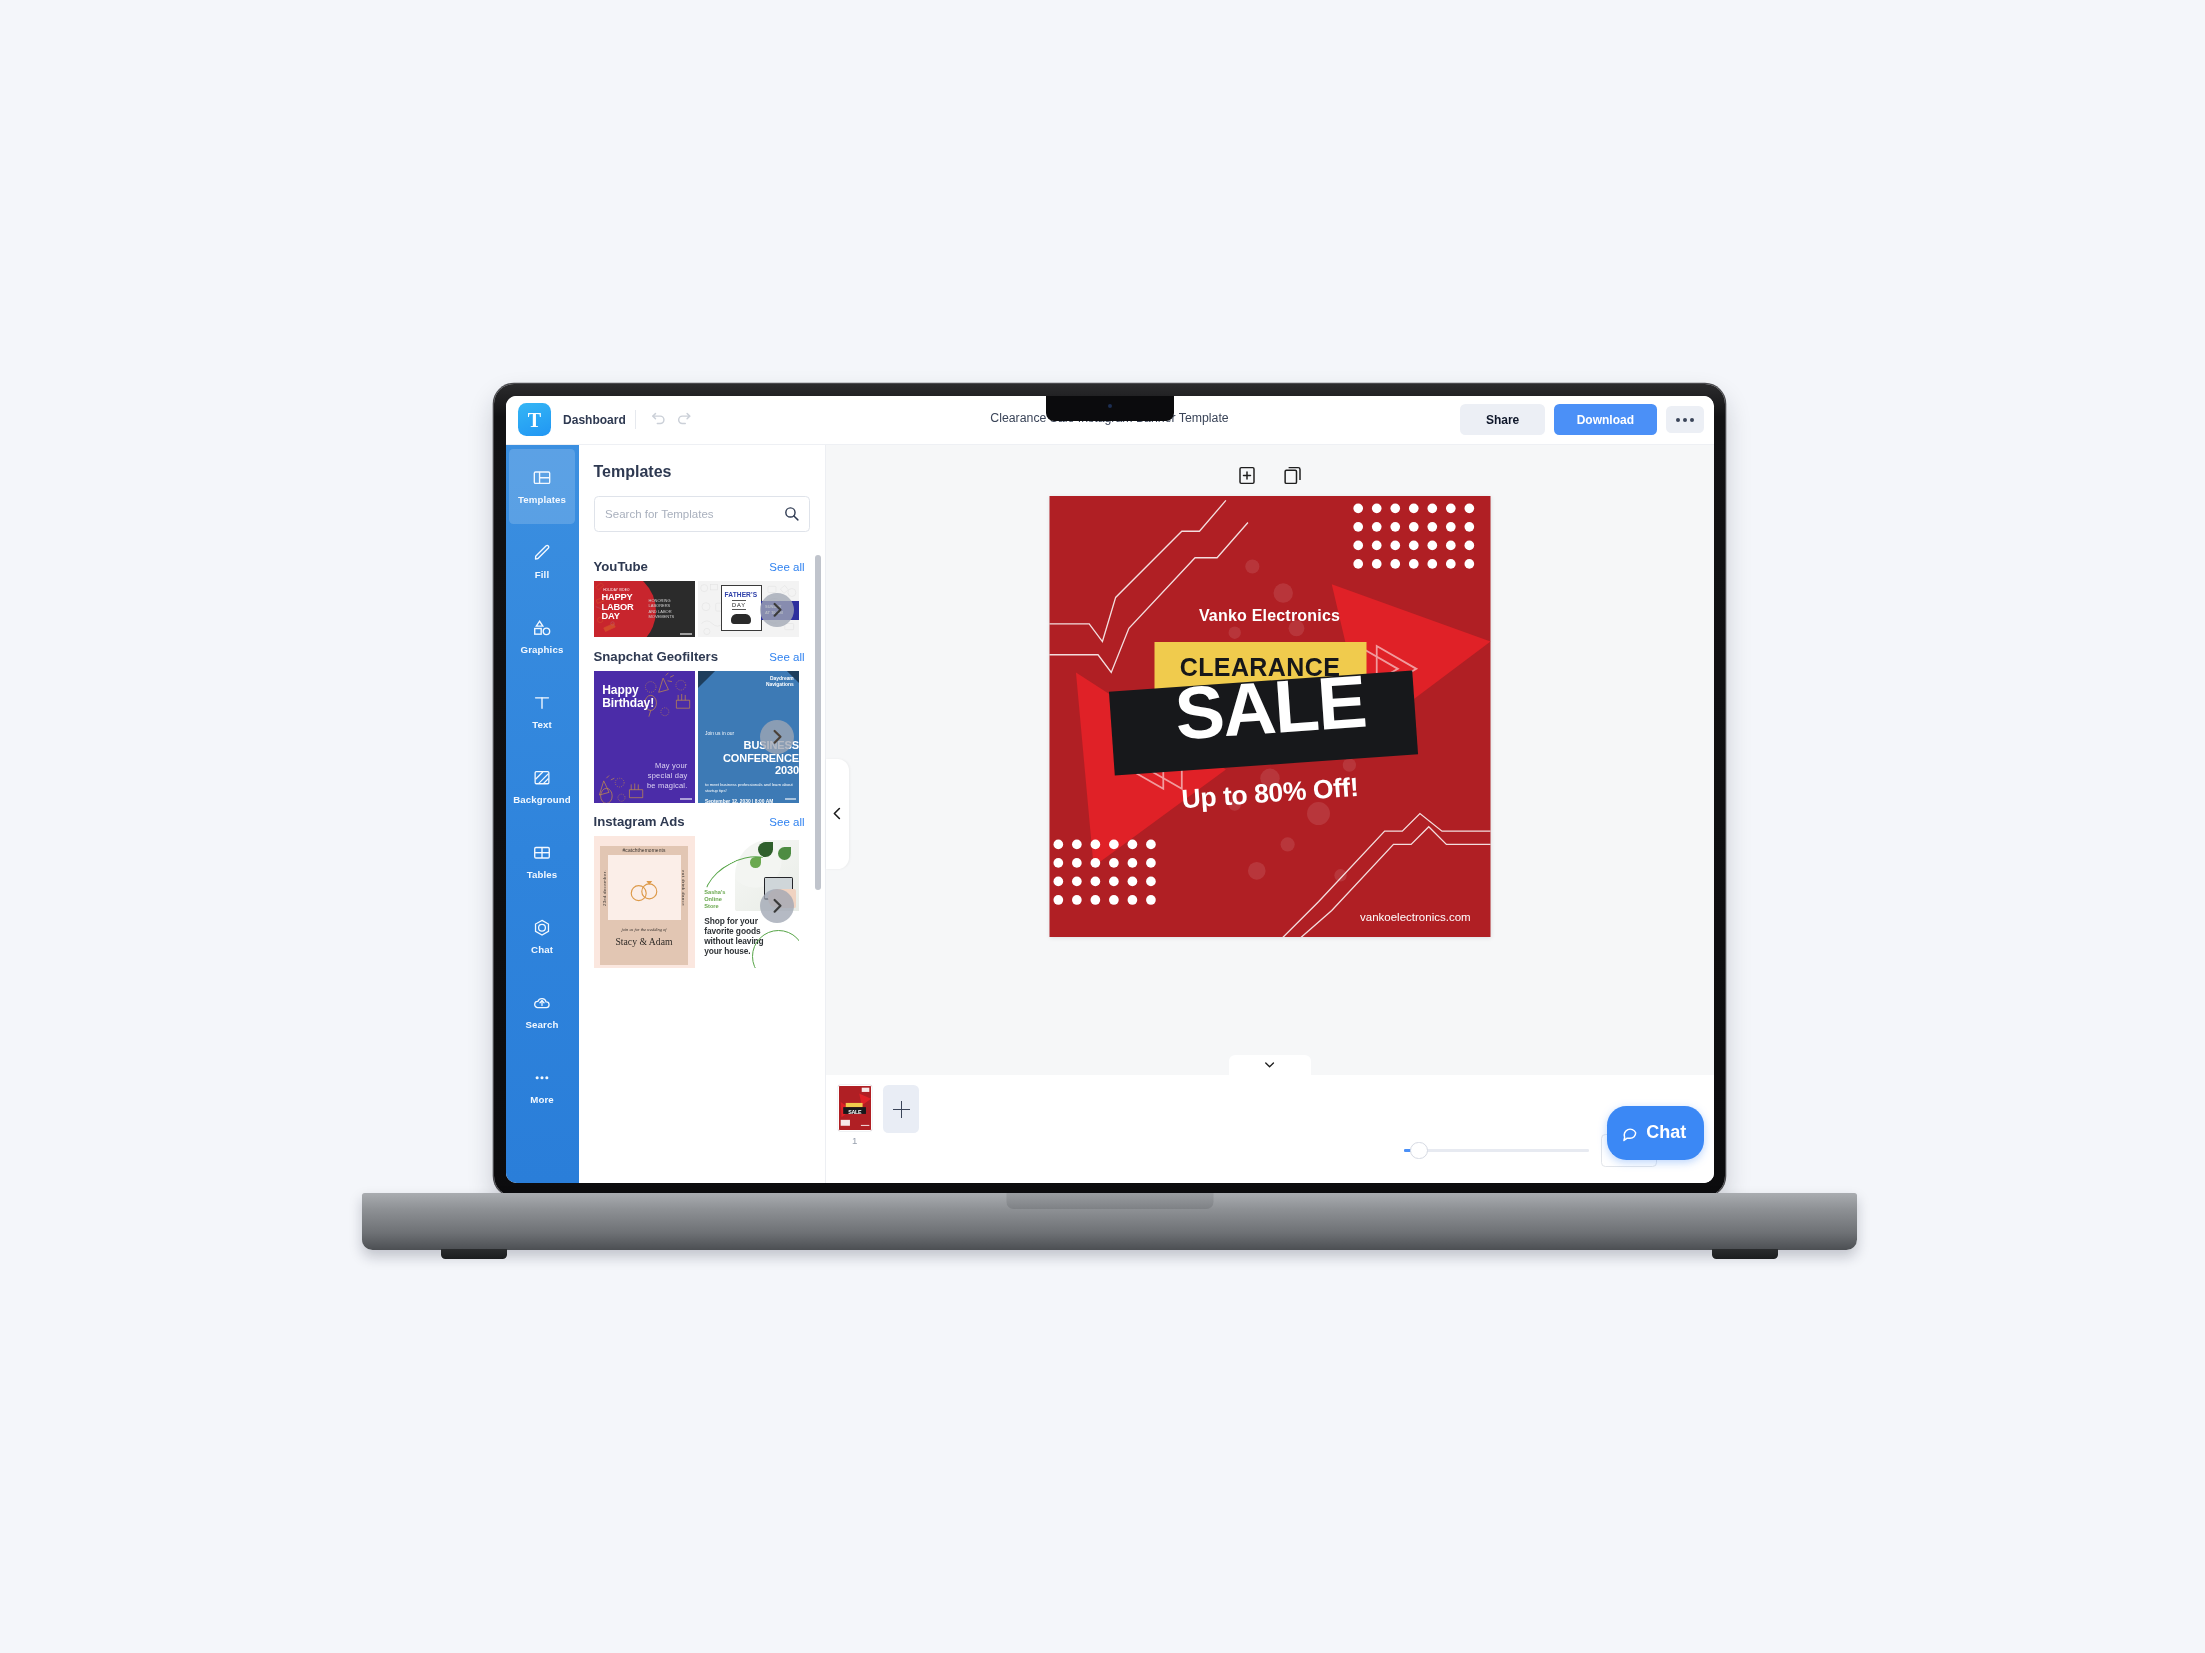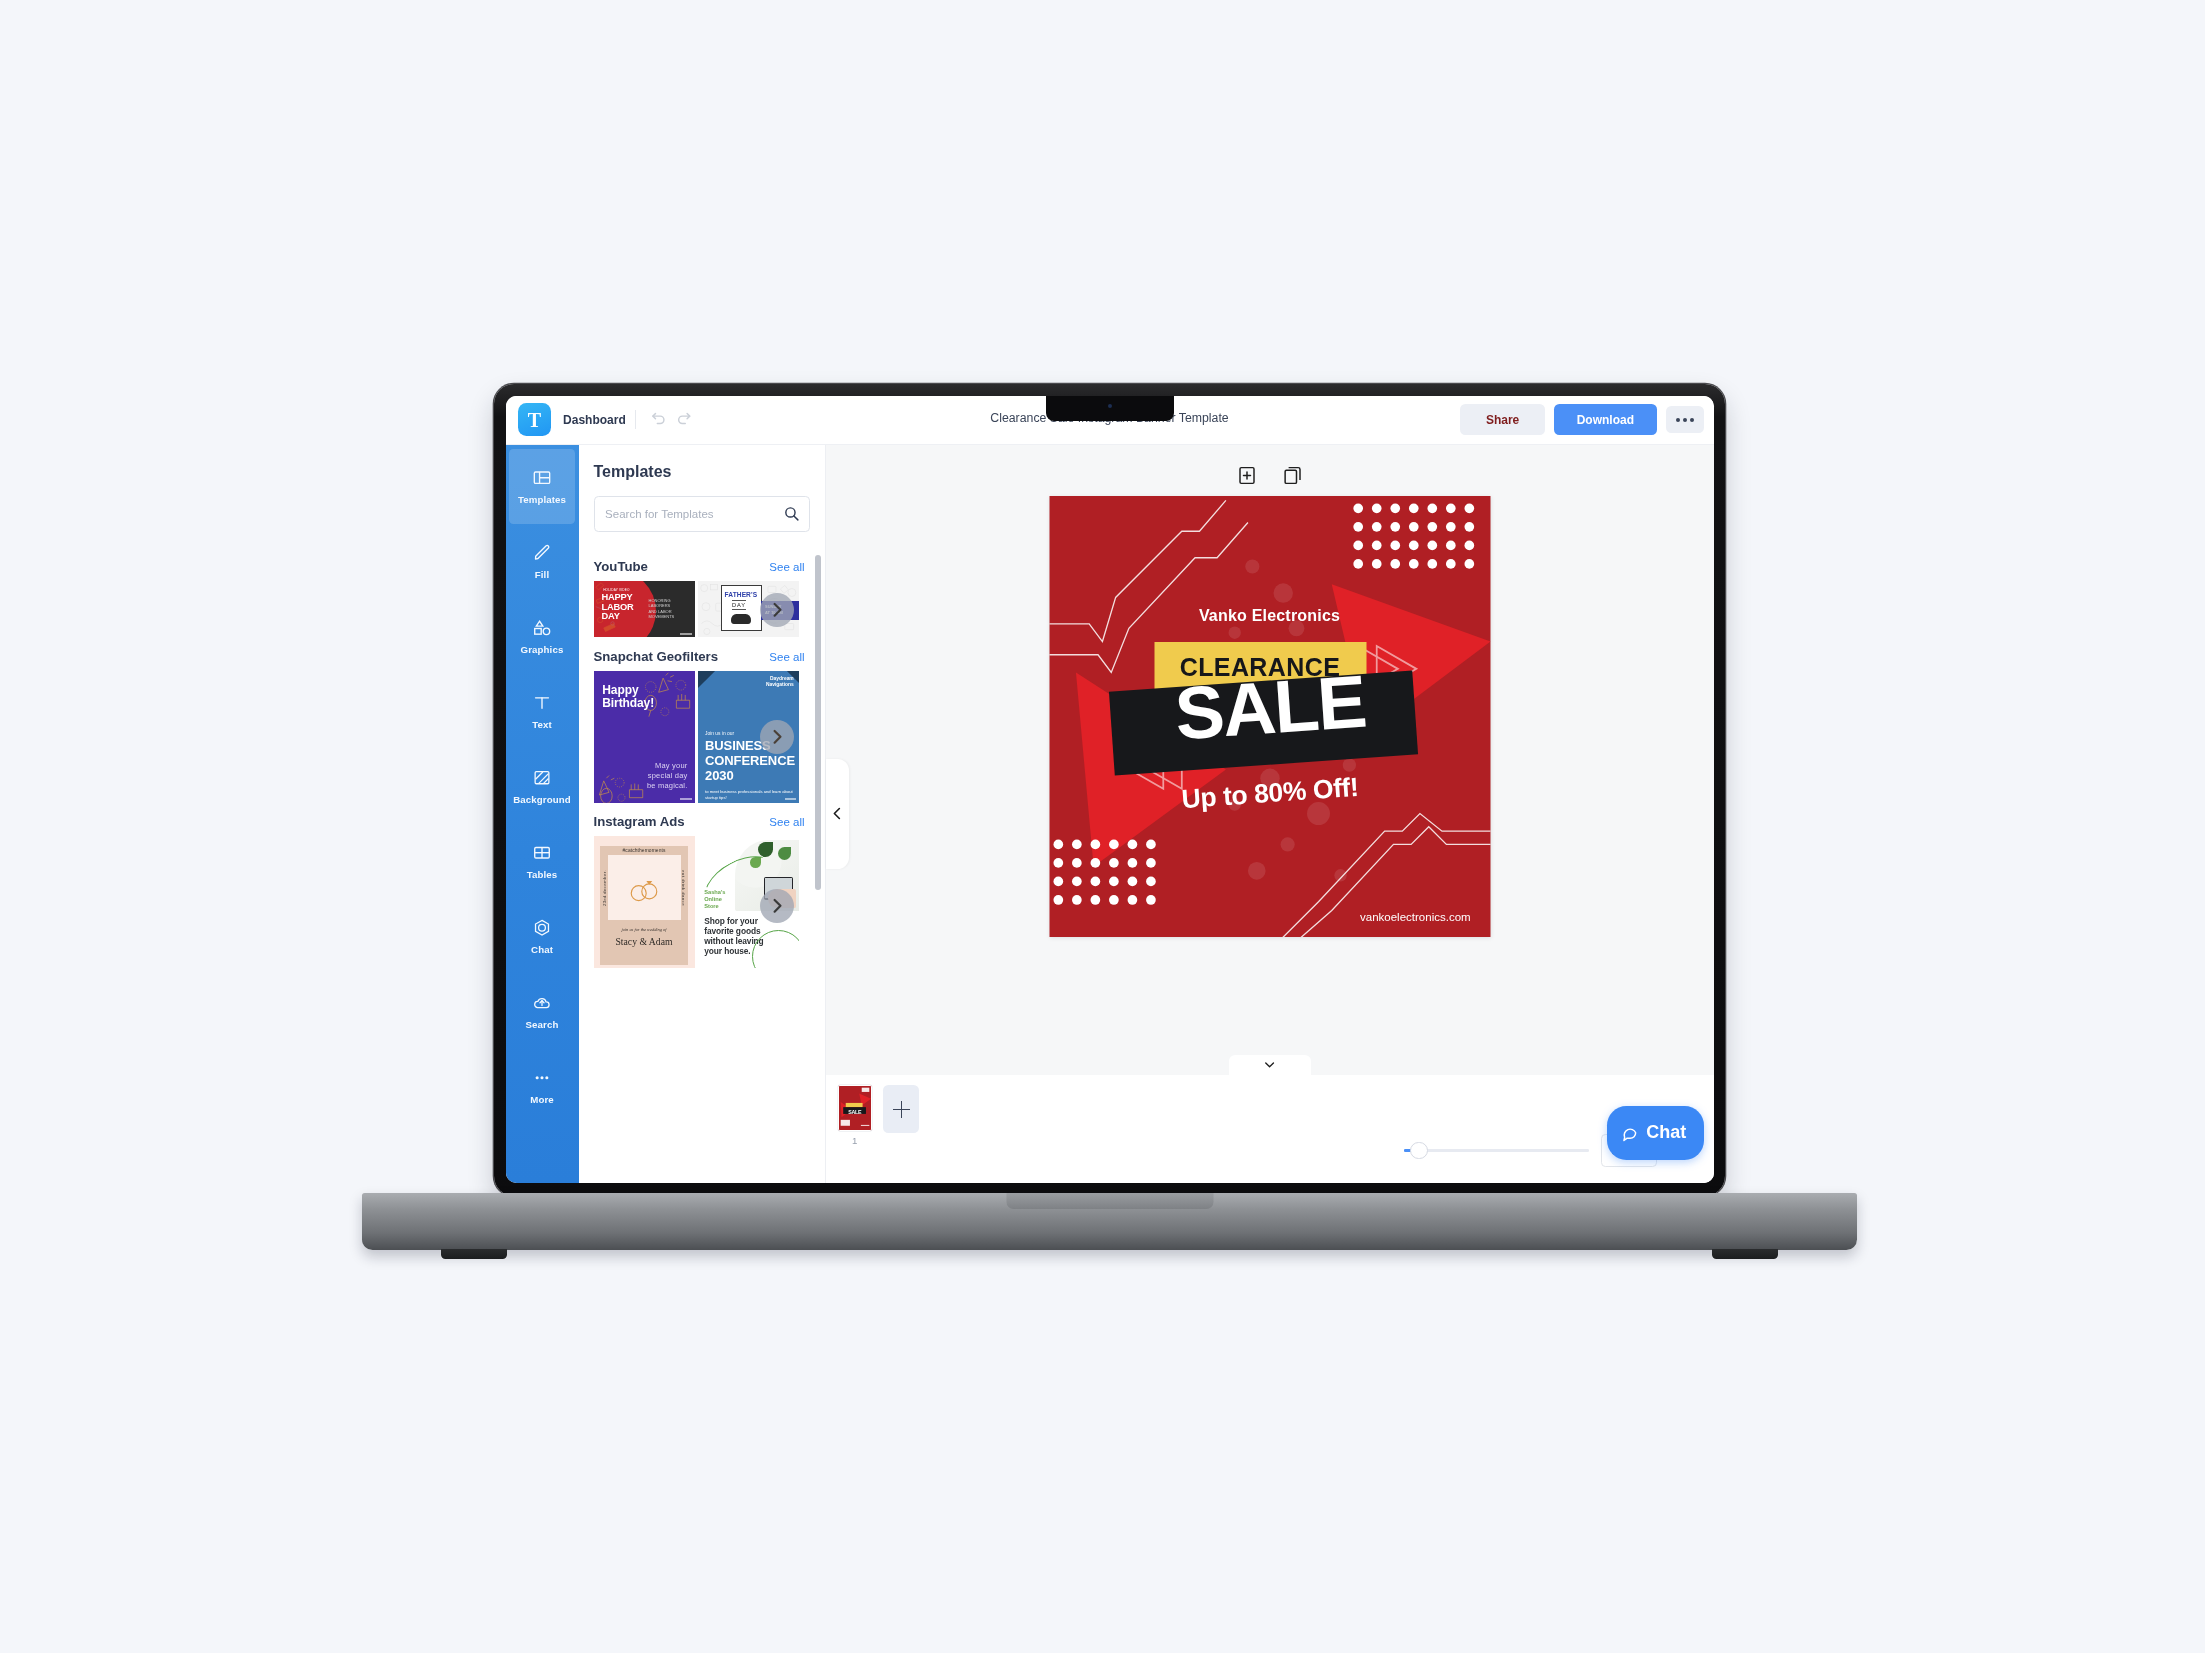--- a/index.html
+++ b/index.html
@@ -70,21 +70,21 @@
     width: 25px; height: 25px; display:flex; align-items:center; justify-content:center;
     border-radius: 3.5px; cursor: pointer;
   }
   .hdr-title {
     position: absolute; left: 50%; transform: translateX(-50%); top: 50%; margin-top: -1.8px;
     translate: 0 -50%;
     font-size: 12.3px; color: #3b4559; white-space: nowrap;
   }
   .hdr-right { margin-left: auto; display: flex; align-items: center; gap: 8.8px; }
   .btn-share {
-    background: #eceff5; color: #7f1d1d; font-size: 12px; font-weight: 600;
+    background: #eceff5; color: #0f172a; font-size: 12px; font-weight: 600;
     padding: 8.4px 25.6px; border-radius: 5.3px; border: none; cursor: pointer;
   }
   .btn-download {
     background: #4b90f7; color: #fff; font-size: 12px; font-weight: bold;
     padding: 8.4px 23px; border-radius: 5.3px; border: none; cursor: pointer;
   }
   .btn-more {
     background: #eceff5; width: 38px; height: 27px; border-radius: 5.3px;
     display: flex; align-items: center; justify-content: center; gap: 3.1px; cursor: pointer; border:none;
   }
@@ -163,21 +163,21 @@
   
   .sc { width: 101px; height: 132px; }
   .sc1 { background: #4b2ca8; position: relative; }
   .sc1 .hb { position:absolute; left: 8.8px; top: 13.2px; color:#fff; font-size: 12px; font-weight: bold; line-height:1.12; letter-spacing:-0.1px;}
   .sc1 .mm { position:absolute; right: 7px; bottom: 11.5px; color:#dcd3f2; font-size: 7.5px; text-align:right; line-height:1.35; letter-spacing:0.2px;}
   .sc2 { background: #1e3e5c; position: relative; overflow:hidden; }
   .sc2 .diag { position:absolute; left:-53px; top: 8.8px; width: 212px; height: 212px; background:#3d7ab5; transform: rotate(-45deg);}
   .sc2 .dd { position:absolute; right: 5.3px; top: 5.3px; color:#fff; font-size: 4.9px; font-weight:bold; text-align:right; line-height:1.35; z-index:3;}
   .sc2 .body { position:absolute; left: 7px; top: 60px; z-index:3; color:#fff;}
   .sc2 .j { font-size: 4.9px; opacity:.95; }
-  .sc2 .bc { font-size: 13px; font-weight: bold; line-height: 1.14; margin-top: 3.5px; letter-spacing:-0.1px;}
+  .sc2 .bc { font-size: 11px; font-weight: bold; line-height: 1.14; margin-top: 3.5px; letter-spacing:-0.1px;text-align:right;}
   .sc2 .sm { font-size: 4.2px; line-height: 1.42; margin-top: 5.3px; }
   .sc2 .dt { font-size: 4.9px; font-weight: bold; margin-top: 5.3px; }
   .sc2 .ad { font-size: 3.7px; margin-top: 1.3px; opacity:.92; }
 
   
   .ig { width: 101px; height: 132px; }
   .ig1 { background: #fbe7df; position: relative; }
   .ig1 .card { position:absolute; left: 6.2px; top: 9.7px; right: 6.2px; bottom: 3.5px; background:#e2c6b3;}
   .ig1 .inner { position:absolute; left: 14px; top: 19.4px; right: 14px; height: 65px; background:#fbeee8;}
   .ig1 .hash { position:absolute; left: 0; right: 0; top: 11.5px; text-align:center; font-size: 4.9px; color:#3a3430; letter-spacing:0.1px;}

